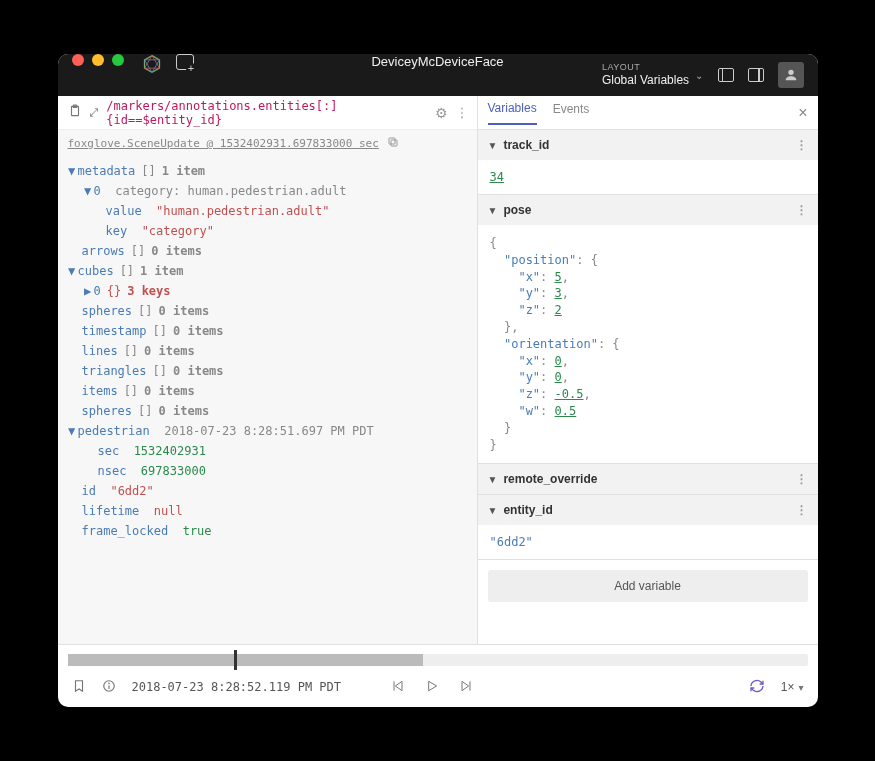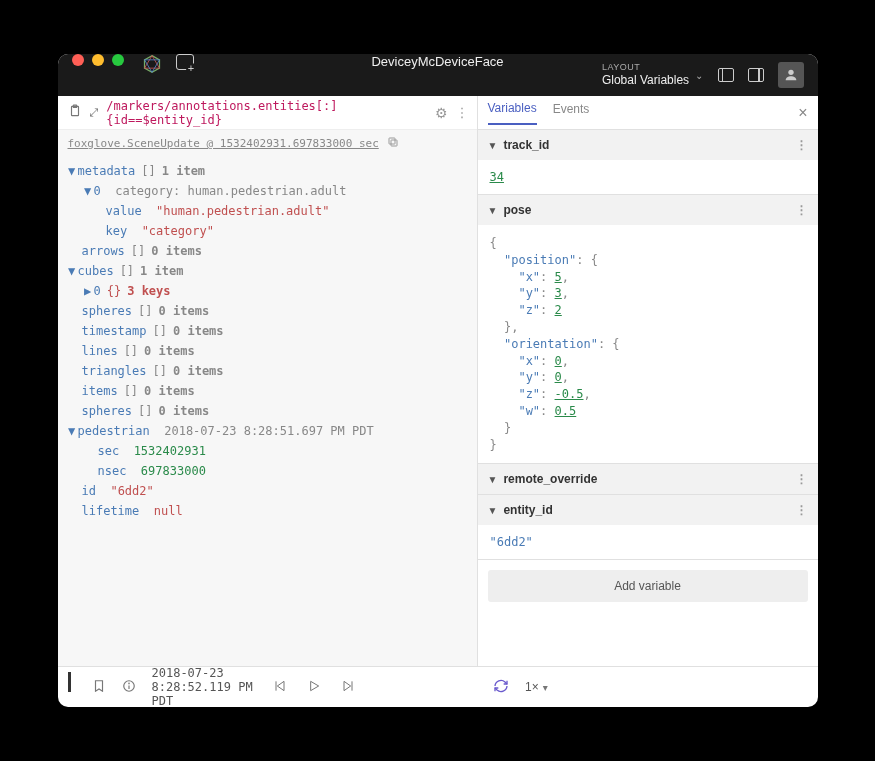--- a/index.html
+++ b/index.html
@@ -62,21 +62,21 @@
 .var-header .arrow2 { margin-right: 6px; font-size: 10px; color: #555; }
 .var-header .dots { margin-left: auto; color: #999; }
 .var-body { padding: 10px 12px; font-family: ui-monospace, Menlo, monospace; font-size: 12px; color: #333; }
 .json-key { color: #4a7bb5; }
 .json-num { color: #2a8a4a; text-decoration: underline; }
 .json-punc { color: #888; }
 .json-brace { color: #888; }
 
 .add-var { margin: 10px; height: 32px; background: #eee; border-radius: 3px; display: flex; align-items: center; justify-content: center; color: #555; font-size: 12px; cursor: pointer; }
 
-.bottombar { border-top: 1px solid #e0e0e0; display: flex; flex-direction: row; }
+.bottombar { border-top: 1px solid #e0e0e0; display: flex; flex-direction: column; }
 .scrub { height: 22px; padding: 8px 10px 0 10px; display: flex; align-items: center; }
 .track { flex: 1; height: 12px; background: #eee; position: relative; border-radius: 2px; }
 .played { position: absolute; left: 0; top: 0; bottom: 0; width: 48%; background: #bbb; }
 .playhead { position: absolute; left: 22.5%; top: -4px; bottom: -4px; width: 3px; background: #333; }
 .controls { height: 40px; display: flex; align-items: center; padding: 0 14px; gap: 16px; color: #555; }
 .ctrl-icon { cursor: pointer; color: #777; }
 .timestamp-txt { font-family: ui-monospace, Menlo, monospace; font-size: 12px; flex: 1; }
 .loop { color: #6a5acd; }
 .speed { font-size: 12px; display: flex; align-items: center; gap: 4px; }
 .center-controls { display: flex; gap: 18px; align-items: center; }
@@ -209,20 +209,21 @@
             <span class="ind" style="width:24px"></span>
             <span class="key">spheres</span>
             <span class="brack">[]</span>
             <span class="count">0 items</span>
           </div>
         <div class="tree-row"><span class="ind" style="width:8px"></span><span class="arrow">▼</span> <span class="key">pedestrian</span>&nbsp;&nbsp;<span class="ts">2018-07-23 8:28:51.697 PM PDT</span></div>
         <div class="tree-row"><span class="ind" style="width:40px"></span><span class="key">sec</span>&nbsp;&nbsp;<span class="num">1532402931</span></div>
         <div class="tree-row"><span class="ind" style="width:40px"></span><span class="key">nsec</span>&nbsp;&nbsp;<span class="num">697833000</span></div>
         <div class="tree-row"><span class="ind" style="width:24px"></span><span class="key">id</span>&nbsp;&nbsp;<span class="str2">"6dd2"</span></div>
         <div class="tree-row"><span class="ind" style="width:24px"></span><span class="key">lifetime</span>&nbsp;&nbsp;<span class="null">null</span></div>
+        <div class="tree-row"><span class="ind" style="width:24px"></span><span class="key">frame_locked</span>&nbsp;&nbsp;<span class="bool">true</span></div>
       </div>
     </div>
 
     <div class="right-panel">
       <div class="tabs-row">
         <span class="tab active">Variables</span>
         <span class="tab">Events</span>
         <span class="close-x">×</span>
       </div>
 

